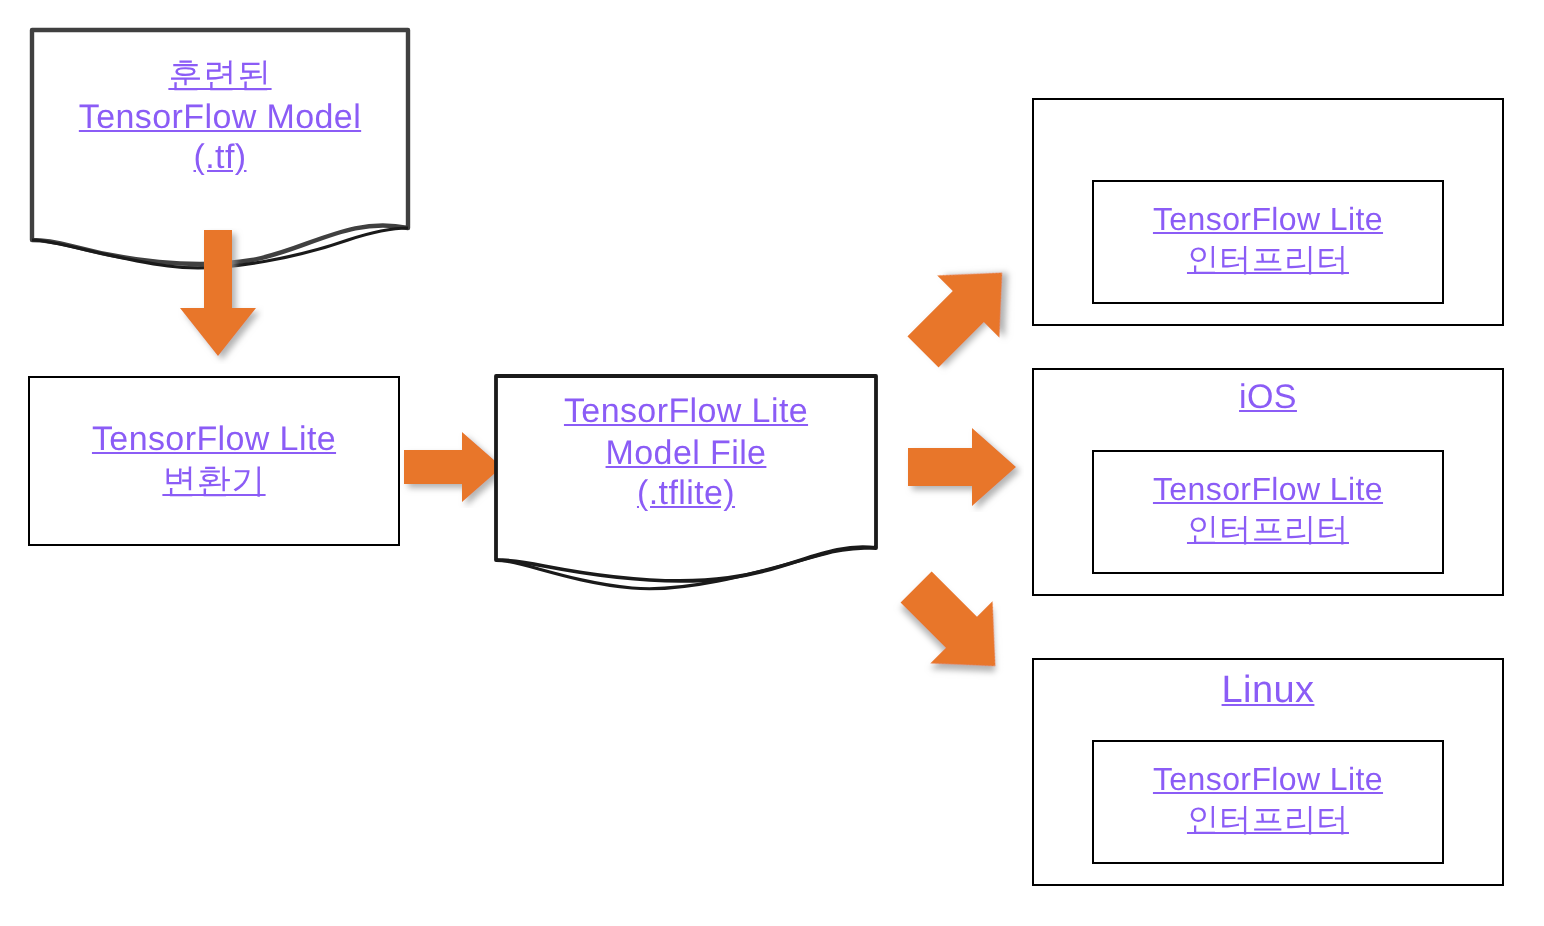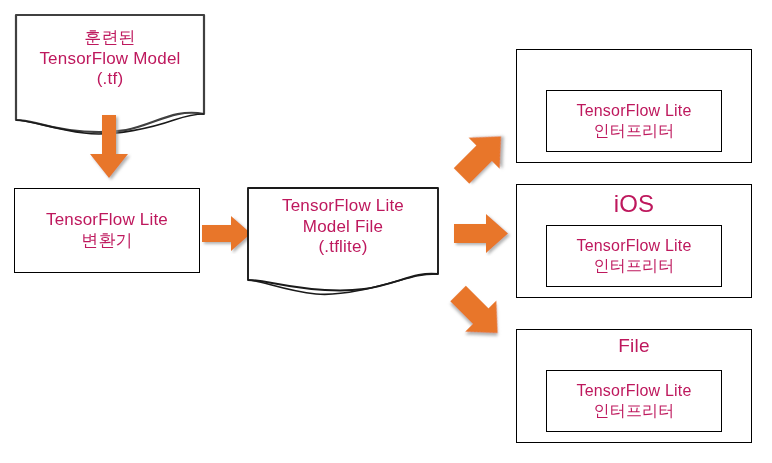--- a/index.html
+++ b/index.html
@@ -15,24 +15,25 @@
     width: 772px;
     height: 463px;
     background: #ffffff;
     overflow: hidden;
   }
 
   
   .txt {
     position: absolute;
     text-align: center;
-    color: #be185d;
+    color: #8b5cf6;
     line-height: 1.22;
     white-space: pre-line;
     letter-spacing: 0.2px;
+    text-decoration: underline;
   }
 
   
   .rect {
     position: absolute;
     background: #ffffff;
     border: 1.6px solid #000000;
     box-sizing: border-box;
   }
   .rect-inner {
@@ -148,24 +149,24 @@
       </g>
     </svg>
   </div>
 
   <div class="rect" style="left:516px; top:49px; width:236px; height:114px;"></div>
   <div class="rect-inner" style="left:546px; top:90px; width:176px; height:62px;"></div>
   <div class="txt label-center" style="left:546px; top:90px; width:176px; height:62px; font-size:16px;">TensorFlow Lite
 인터프리터</div>
 
   <div class="rect" style="left:516px; top:184px; width:236px; height:114px;"></div>
-  <div class="txt" style="left:516px; top:189px; width:236px; font-size:24px;">iOS</div>
+  <div class="txt" style="left:516px; top:189px; width:236px; font-size:17px;">iOS</div>
   <div class="rect-inner" style="left:546px; top:225px; width:176px; height:62px;"></div>
   <div class="txt label-center" style="left:546px; top:225px; width:176px; height:62px; font-size:16px;">TensorFlow Lite
 인터프리터</div>
 
   <div class="rect" style="left:516px; top:329px; width:236px; height:114px;"></div>
-  <div class="txt" style="left:516px; top:334px; width:236px; font-size:19px;">File</div>
+  <div class="txt" style="left:516px; top:334px; width:236px; font-size:19px;">Linux</div>
   <div class="rect-inner" style="left:546px; top:370px; width:176px; height:62px;"></div>
   <div class="txt label-center" style="left:546px; top:370px; width:176px; height:62px; font-size:16px;">TensorFlow Lite
 인터프리터</div>
 
 </div>
 
 </body></html>

